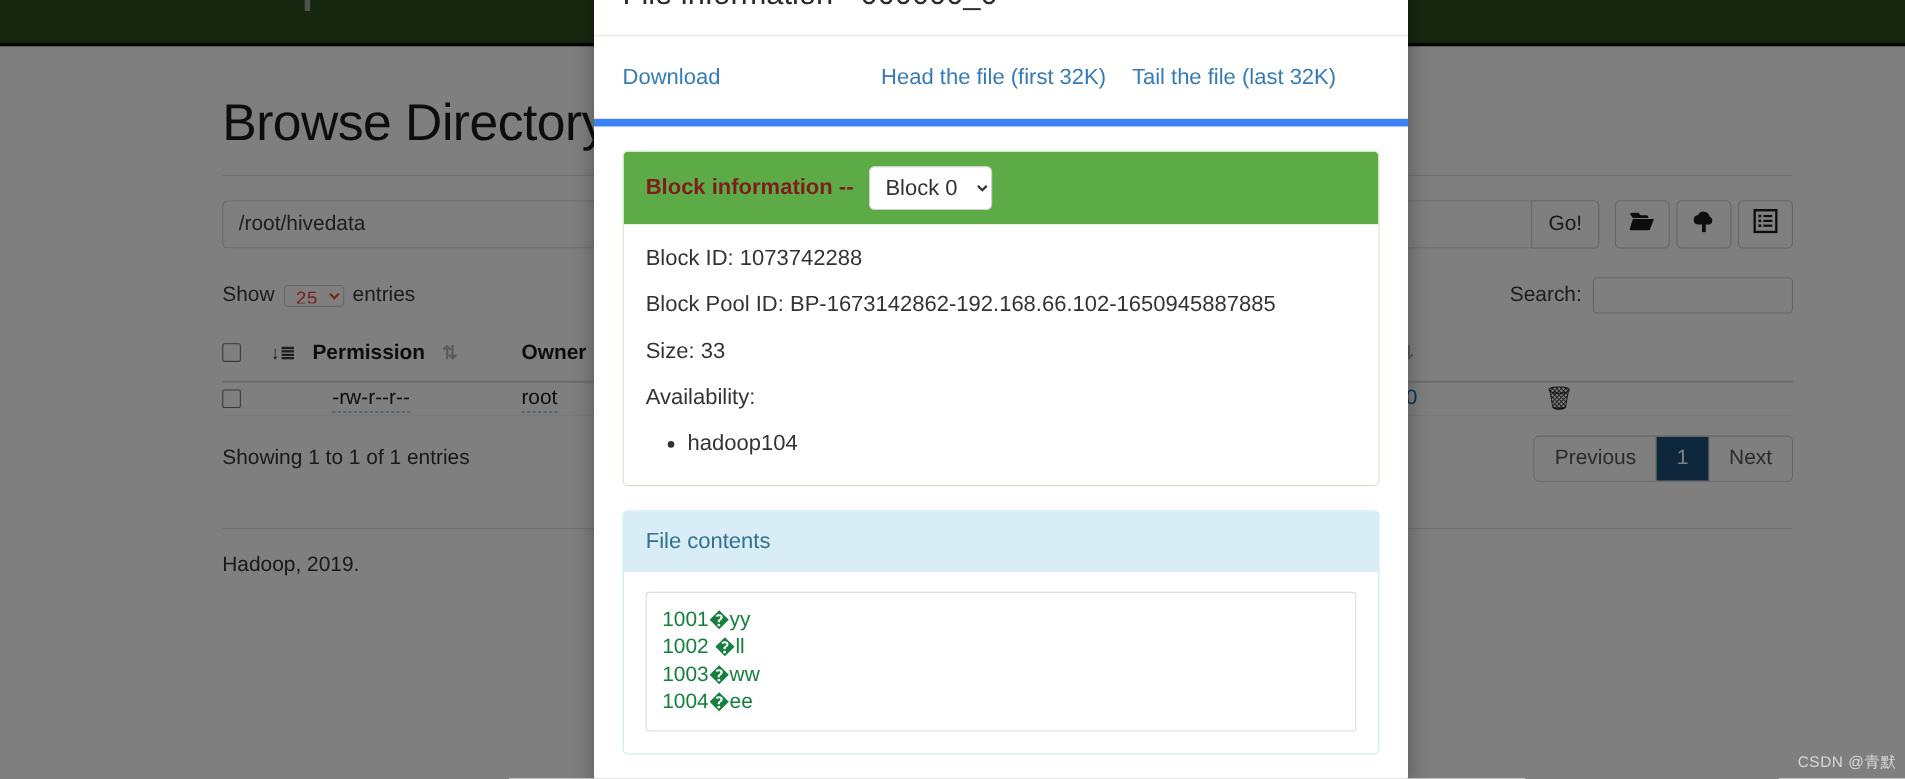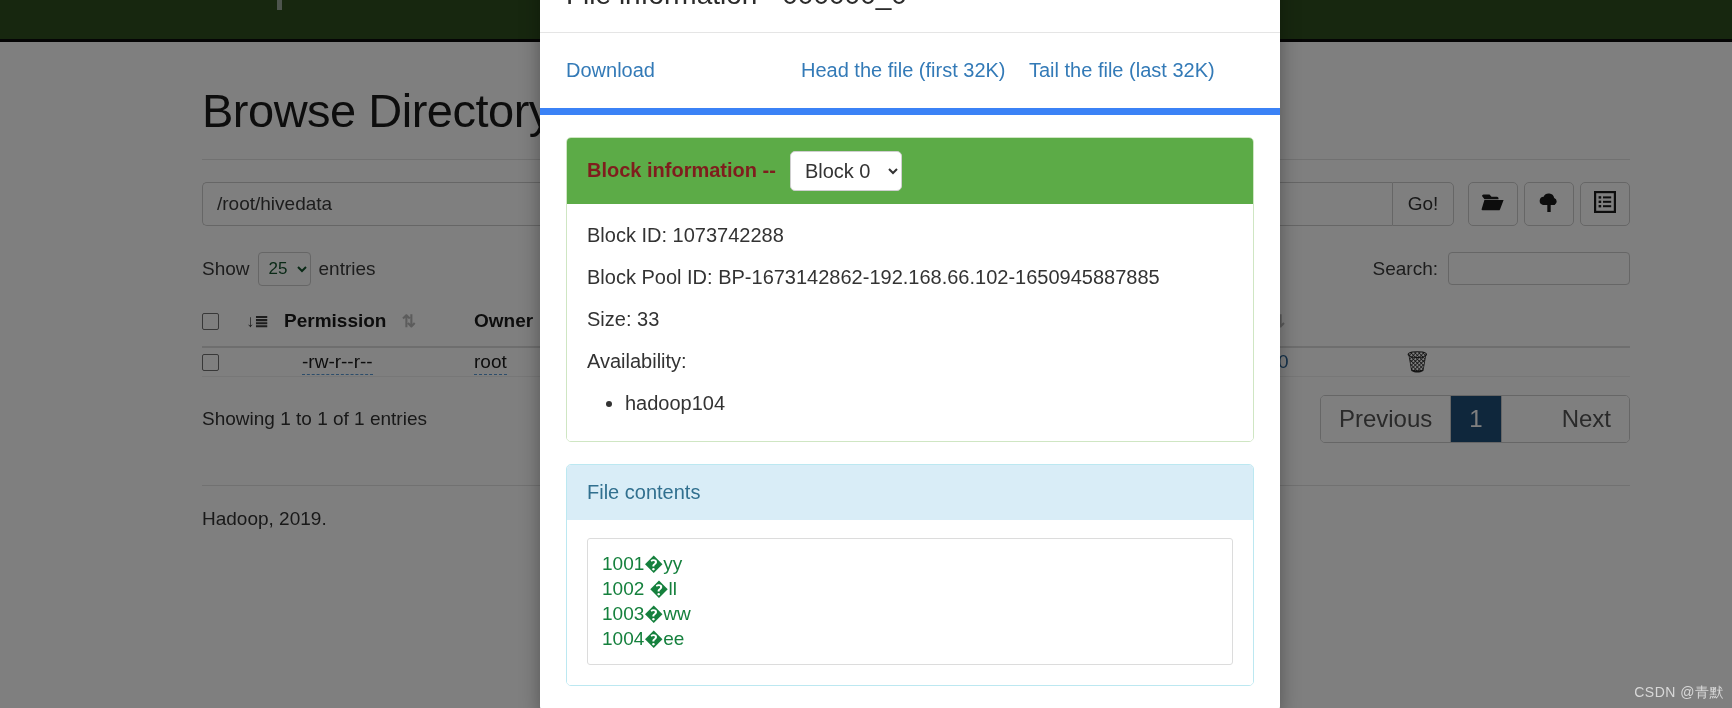--- a/index.html
+++ b/index.html
@@ -53,23 +53,23 @@
     width: 50px; height: 44px; border: 1px solid #ccc; border-radius: 5px;
     background: #fff; display: flex; align-items: center; justify-content: center;
     cursor: pointer;
   }
 
   .show-row {
     display: flex; align-items: center; margin-top: 26px; height: 34px;
     font-size: 19px; color: #3b3b3b;
   }
   .show-select {
-    margin: 0 8px; height: 34px; font-size: 17px; padding: 2px 6px;
-    border: 1px solid #ccc; border-radius: 4px; background: #fff; color: #14532d;
-    font-family: Liberation Sans, sans-serif;
+    margin: 0 8px; height: 20px; font-size: 17px; padding: 2px 6px;
+    border: 1px solid #ccc; border-radius: 4px; background: #fff; color: #ef4444;
+    font-family: Liberation Mono, monospace;
   }
   .search-wrap {
     margin-left: auto; display: flex; align-items: center;
     font-size: 19px; color: #3b3b3b;
   }
   .search-input {
     margin-left: 10px; width: 182px; height: 33px; border: 1px solid #ccc;
     border-radius: 4px; padding: 0 8px; background: #fff; outline: none;
     font-family: "Liberation Sans", sans-serif; font-size: 16px;
   }
@@ -92,24 +92,24 @@
   .perm-link, .owner-link {
     color: #1a1a1a; text-decoration: none; border-bottom: 1px dashed #5a9ad4;
     padding-bottom: 2px;
   }
   .name-link { color: #2a6496; text-decoration: none; }
   .trash { font-size: 21px; color: #2b2b2b; }
 
   .showing-row { font-size: 19px; color: #333; margin-top: 18px; display: flex; align-items: center; }
   .pager { margin-left: auto; display: flex; border: 1px solid #ccc; border-radius: 5px; overflow: hidden; }
   .pager div {
-    padding: 9px 18px; font-size: 24px; color: #555; background: #fff; cursor: pointer;
+    padding: 9px 18px; font-size: 19px; color: #555; background: #fff; cursor: pointer;
     border-right: 1px solid #ccc;
   }
-  .pager div:last-child { border-right: none; margin-left: 42px; }
+  .pager div:last-child { border-right: none; }
   .pager div.active { background: #1f4e79; color: #fff; }
   .footer-rule { border-top: 1px solid #e2e2e2; margin-top: 42px; }
   .footer-text { font-size: 19px; color: #333; padding-top: 22px; }
 
   
   .backdrop {
     position: absolute; inset: 0; background: rgba(0,0,0,0.5);
   }
 
   

